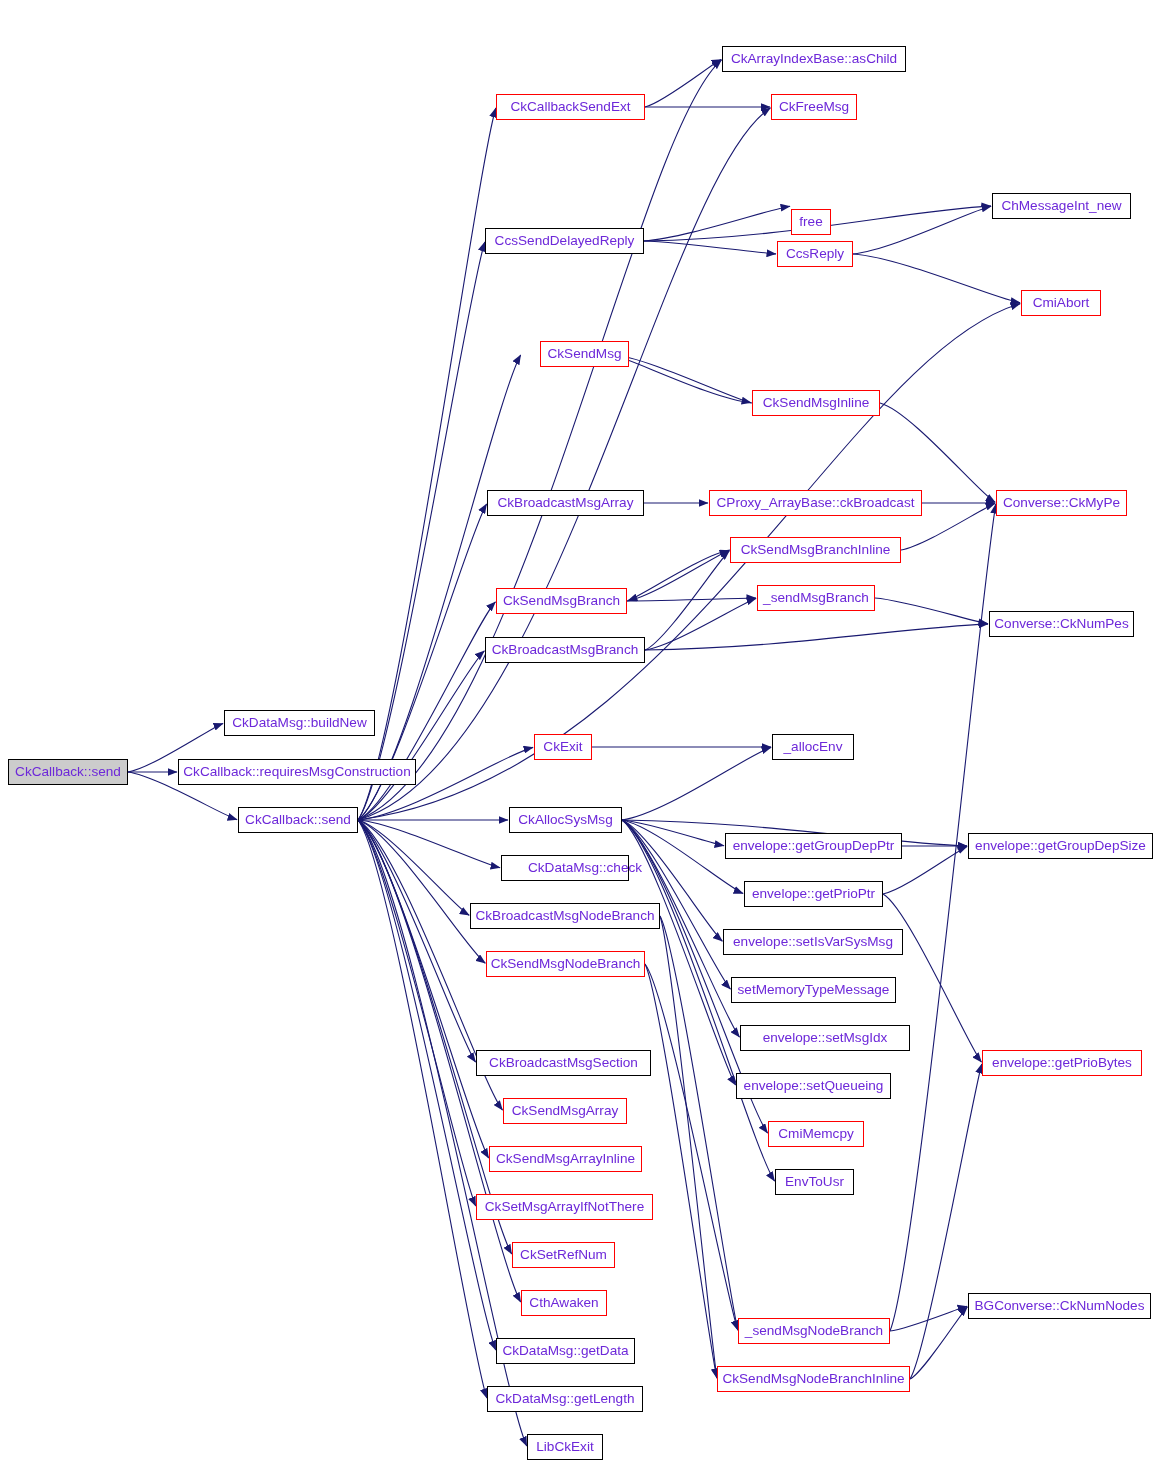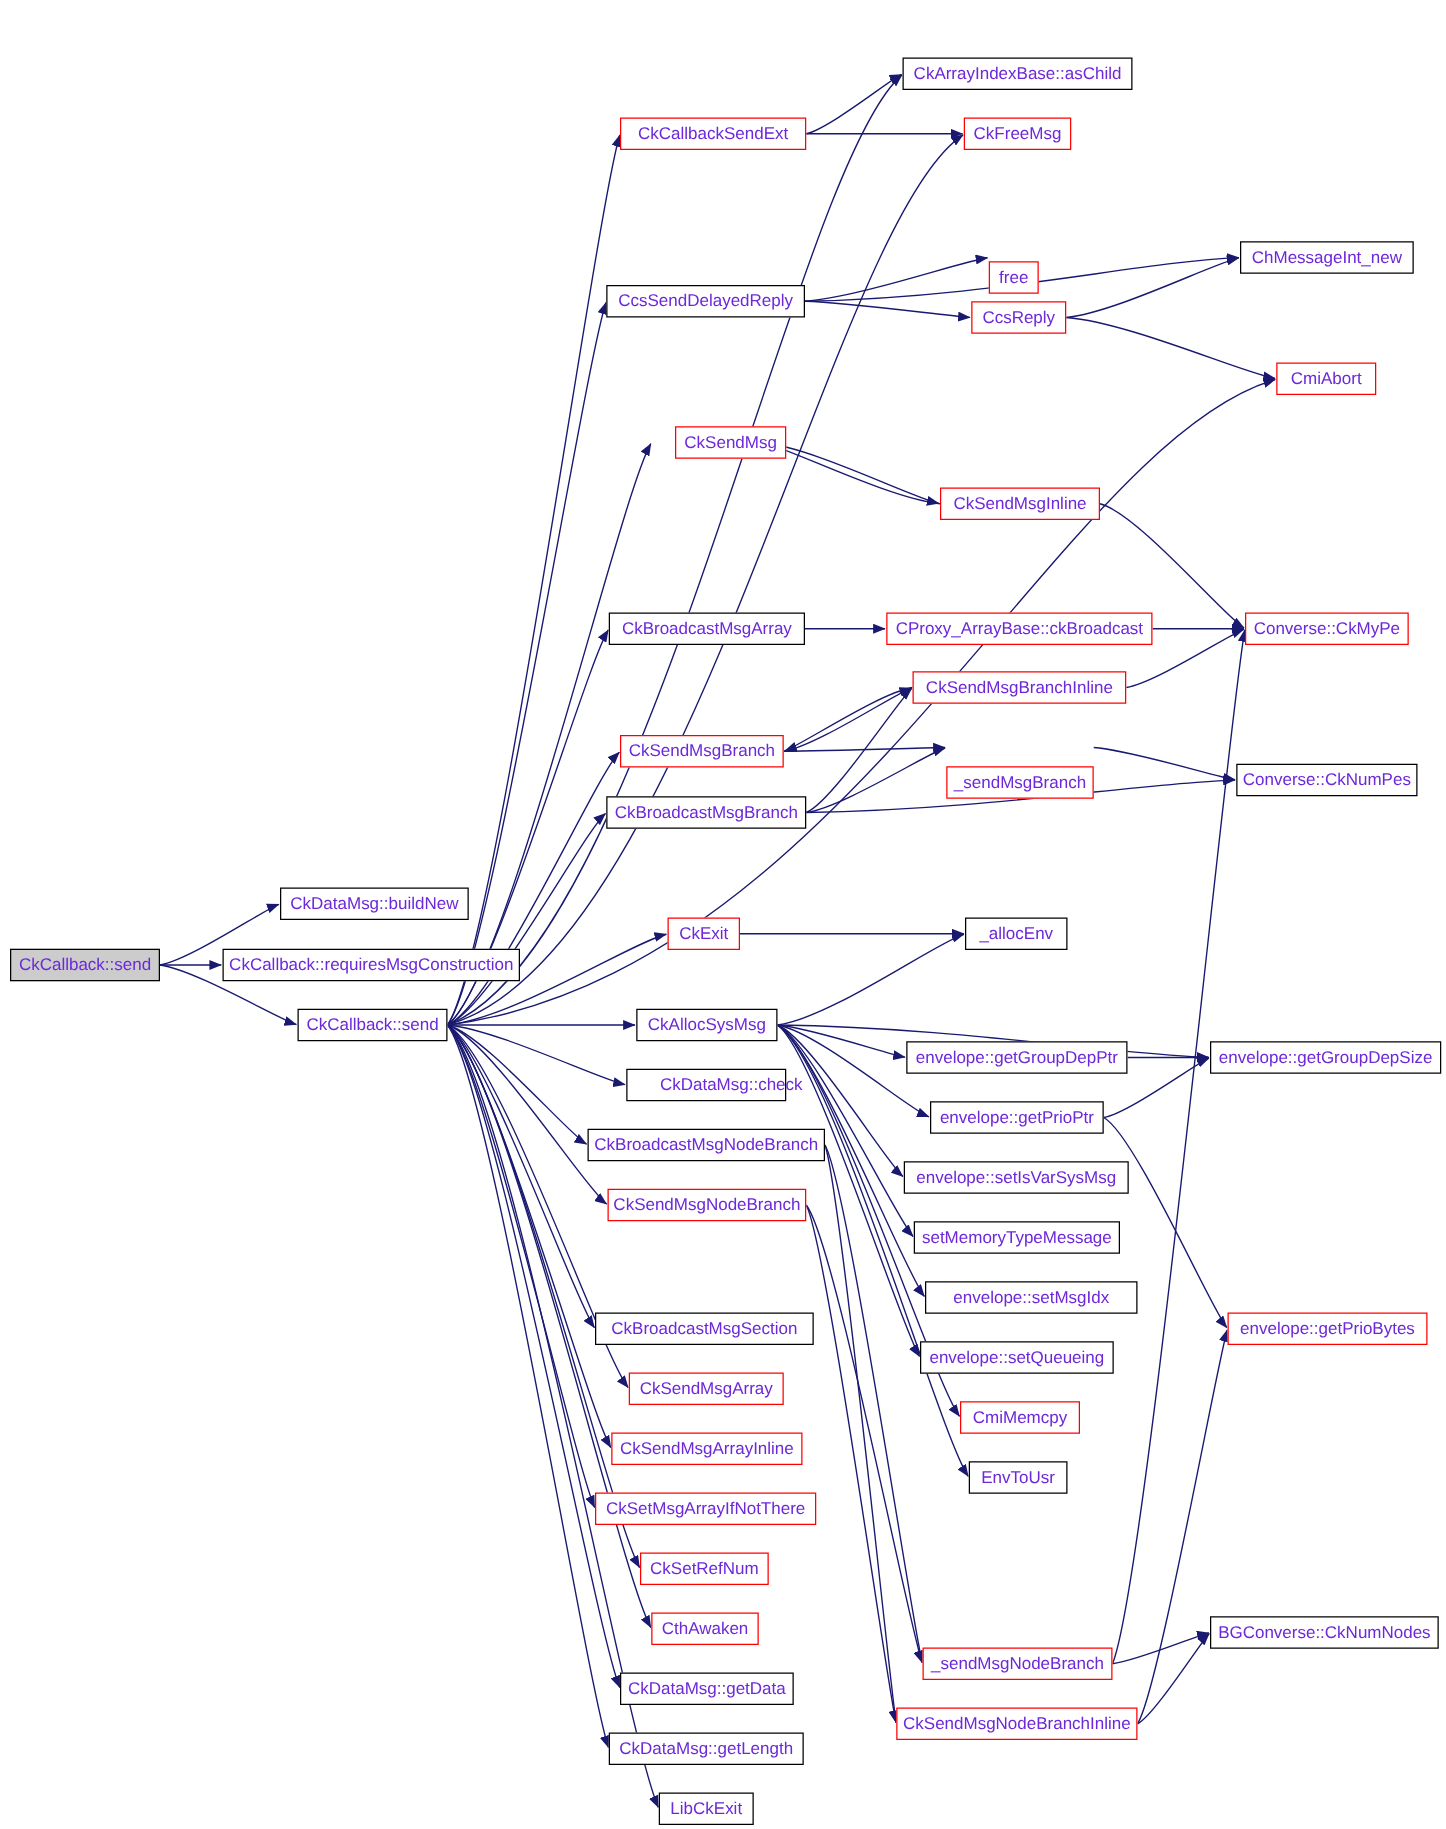--- a/index.html
+++ b/index.html
@@ -118,21 +118,21 @@
       <div class="node" style="left: 485px; top: 228px; width: 159px; height: 26px;">CcsSendDelayedReply</div>
       <div class="node red" style="left: 777px; top: 241px; width: 76px; height: 26px;">CcsReply</div>
       <div class="node red" style="left: 1021px; top: 290px; width: 80px; height: 26px;">CmiAbort</div>
       <div class="node red" style="left: 540px; top: 341px; width: 89px; height: 26px;">CkSendMsg</div>
       <div class="node red" style="left: 752px; top: 390px; width: 128px; height: 26px;">CkSendMsgInline</div>
       <div class="node" style="left: 487px; top: 490px; width: 157px; height: 26px;">CkBroadcastMsgArray</div>
       <div class="node red" style="left: 709px; top: 490px; width: 213px; height: 26px;">CProxy_ArrayBase::ckBroadcast</div>
       <div class="node red" style="left: 996px; top: 490px; width: 131px; height: 26px;">Converse::CkMyPe</div>
       <div class="node red" style="left: 730px; top: 537px; width: 171px; height: 26px;">CkSendMsgBranchInline</div>
       <div class="node red" style="left: 496px; top: 588px; width: 131px; height: 26px;">CkSendMsgBranch</div>
-      <div class="node red" style="left: 757px; top: 585px; width: 118px; height: 26px; margin-top: 28px;">_sendMsgBranch</div>
+      <div class="node red" style="left: 757px; top: 585px; width: 118px; height: 26px;">_sendMsgBranch</div>
       <div class="node" style="left: 989px; top: 611px; width: 145px; height: 26px;">Converse::CkNumPes</div>
       <div class="node" style="left: 485px; top: 637px; width: 160px; height: 26px;">CkBroadcastMsgBranch</div>
       <div class="node" style="left: 224px; top: 710px; width: 151px; height: 26px;">CkDataMsg::buildNew</div>
       <div class="node red" style="left: 534px; top: 734px; width: 58px; height: 26px;">CkExit</div>
       <div class="node" style="left: 772px; top: 734px; width: 82px; height: 26px;">_allocEnv</div>
       <div class="node" style="left: 178px; top: 759px; width: 238px; height: 26px;">CkCallback::requiresMsgConstruction</div>
       <div class="node root" style="left: 8px; top: 759px; width: 120px; height: 26px;">CkCallback::send</div>
       <div class="node" style="left: 238px; top: 807px; width: 120px; height: 26px;">CkCallback::send</div>
       <div class="node" style="left: 509px; top: 807px; width: 113px; height: 26px;">CkAllocSysMsg</div>
       <div class="node" style="left: 725px; top: 833px; width: 177px; height: 26px;">envelope::getGroupDepPtr</div>

